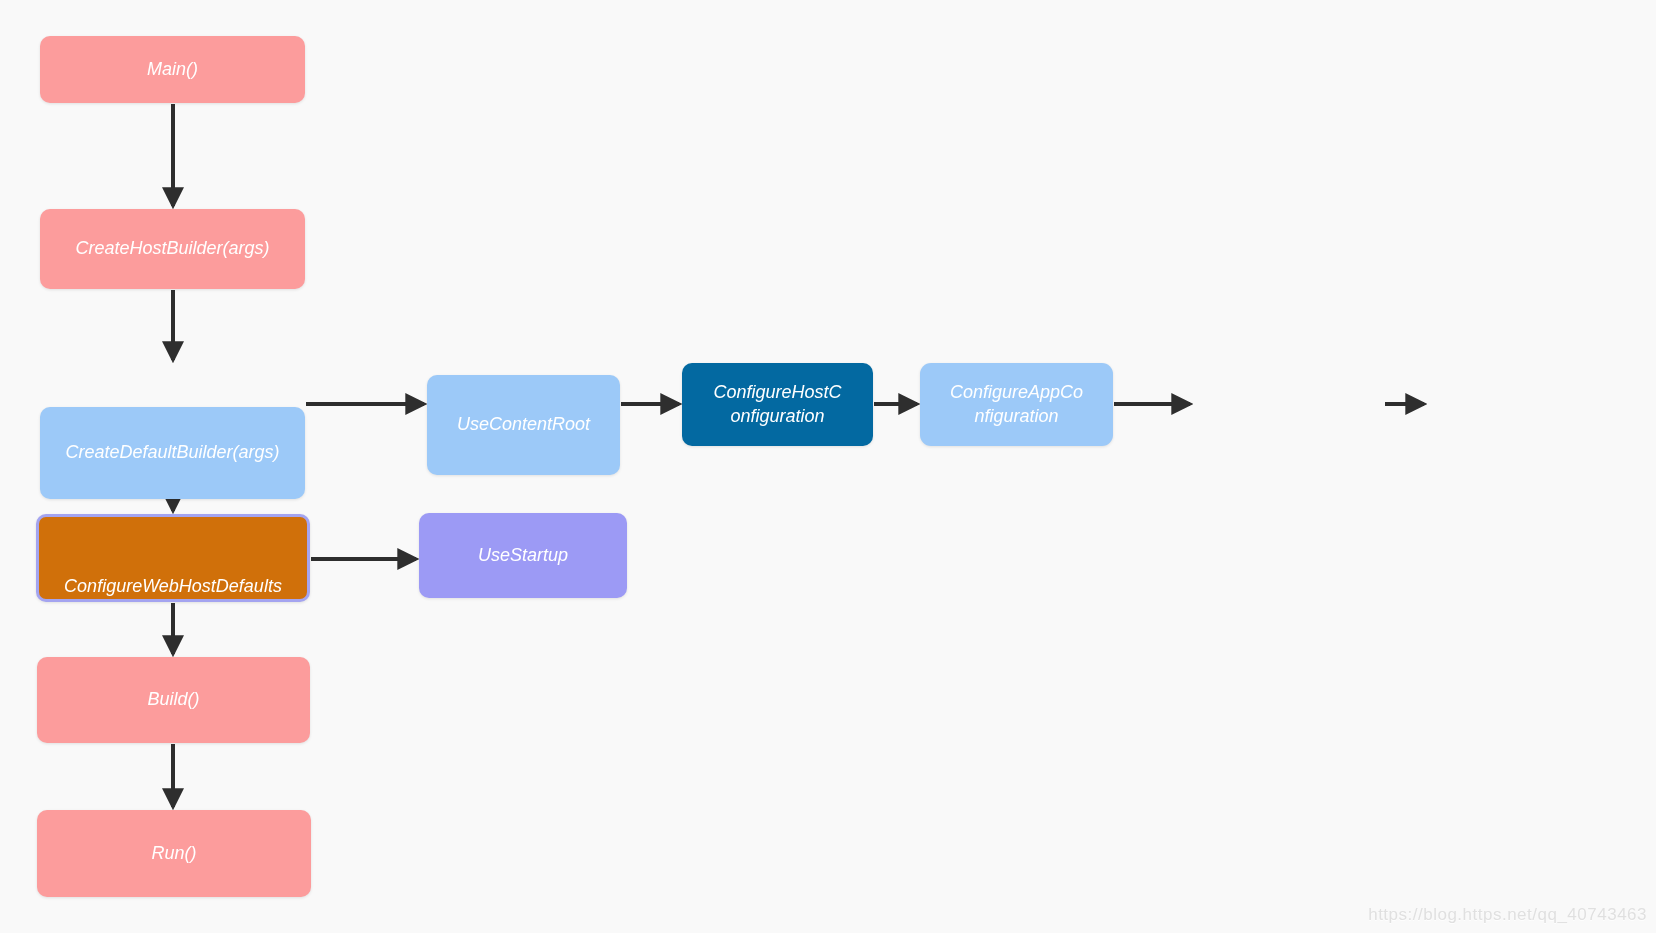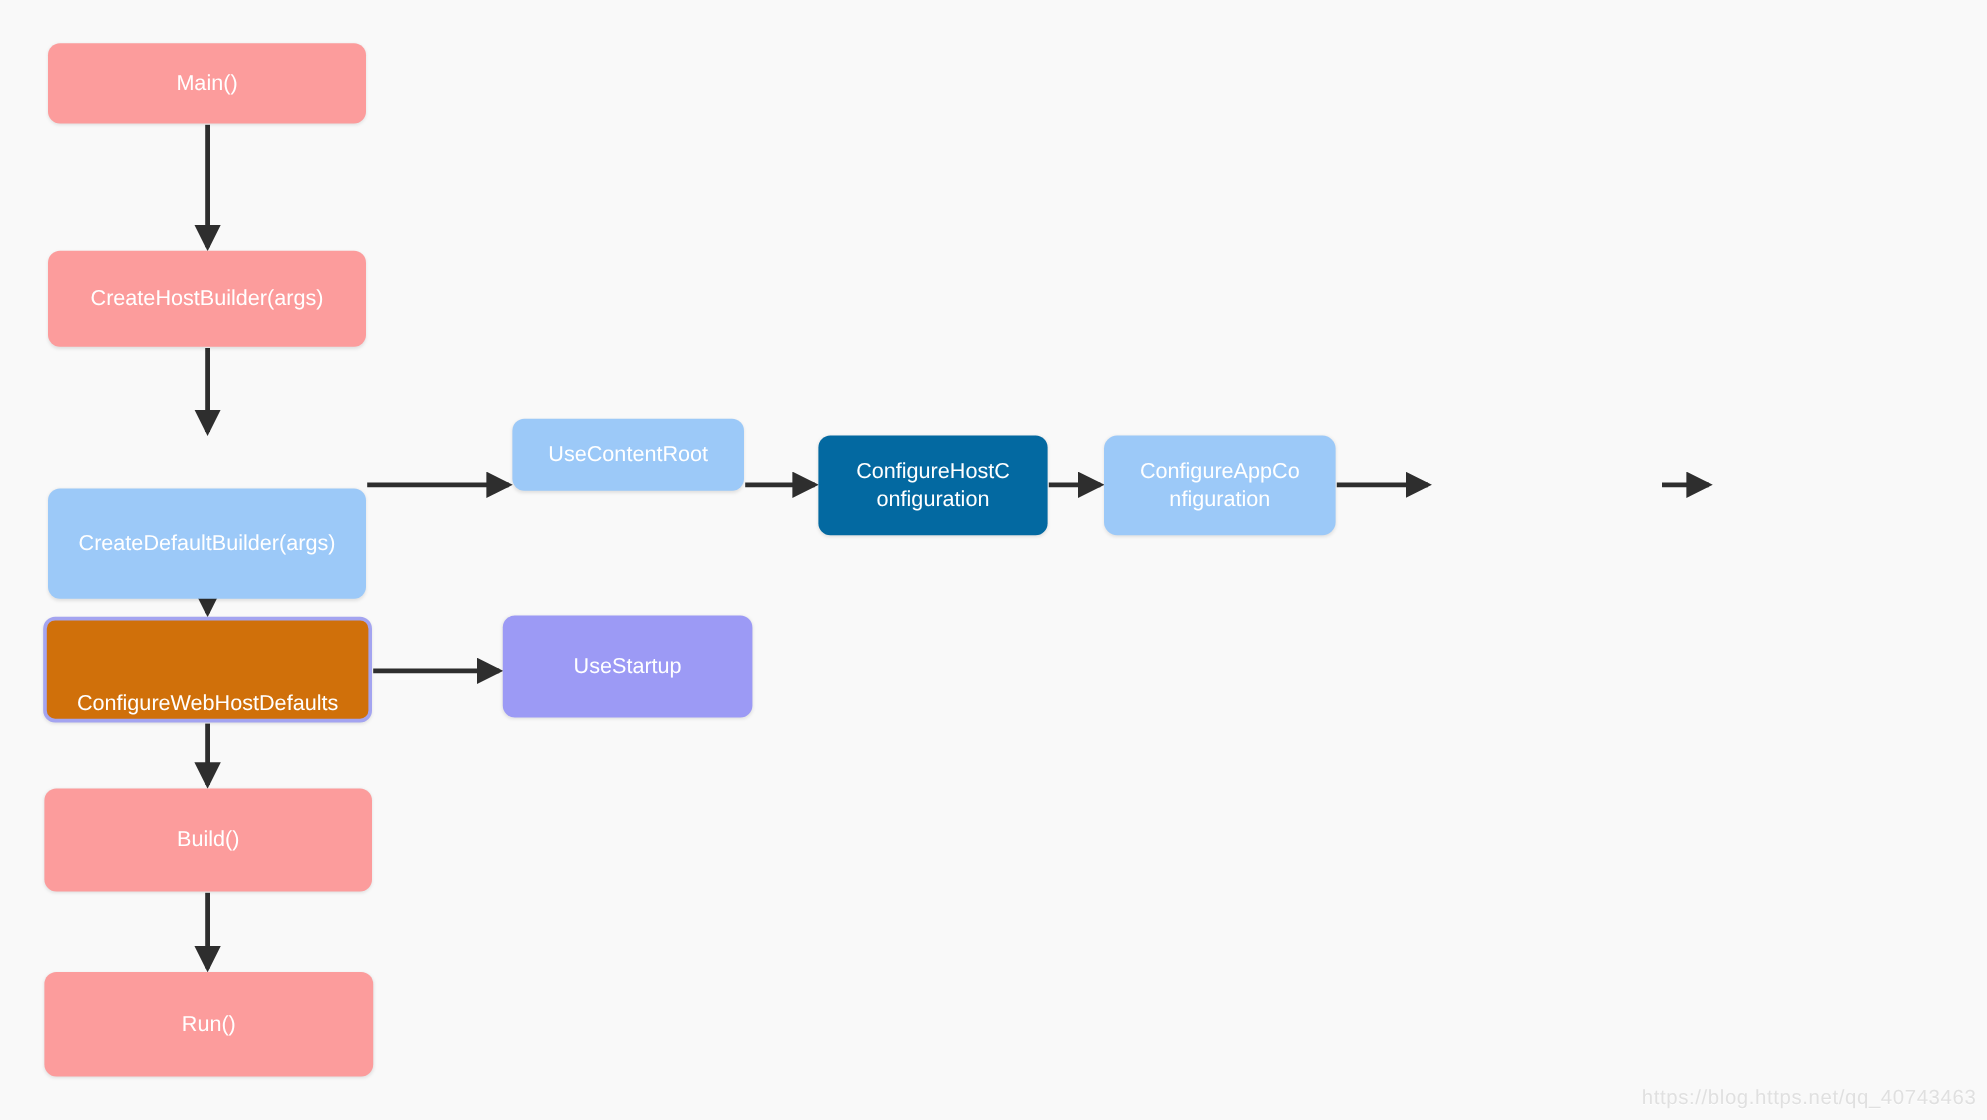--- a/index.html
+++ b/index.html
@@ -44,20 +44,21 @@
     box-shadow: 0 1px 3px rgba(0,0,0,0.10);
   }
   .node.narrow {
     padding: 0 28px;
   }
   .node span {
     display: block;
     width: 100%;
     overflow-wrap: break-word;
     word-break: break-word;
+    font-style: italic;
   }
   .watermark {
     position: absolute;
     right: 9px;
     bottom: 8px;
     font-size: 17px;
     letter-spacing: 0.5px;
     color: #e0e0e0;
     text-shadow: 0 1px 0 rgba(255,255,255,0.85);
     white-space: nowrap;
@@ -89,21 +90,21 @@
 
   <div class="node" style="left: 40px; top: 36px; width: 265px; height: 67px; background: rgb(252, 156, 156); color: rgb(255, 255, 255);">
     <span>Main()</span>
   </div>
   <div class="node" style="left: 40px; top: 209px; width: 265px; height: 80px; background: rgb(252, 156, 156); color: rgb(255, 255, 255); text-align: center;">
     <span>CreateHostBuilder(args)</span>
   </div>
   <div class="node" style="left: 40px; top: 363px; width: 265px; height: 92px; background: rgb(156, 201, 248); color: rgb(255, 255, 255); margin-top: 44px;">
     <span>CreateDefaultBuilder(args)</span>
   </div>
-  <div class="node narrow" style="left: 427px; top: 349px; width: 193px; height: 60px; background: rgb(156, 201, 248); color: rgb(255, 255, 255);">
+  <div class="node narrow" style="left: 427px; top: 375px; width: 193px; height: 100px; background: rgb(156, 201, 248); color: rgb(255, 255, 255);">
     <span>UseContentRoot</span>
   </div>
   <div class="node narrow" style="left: 682px; top: 363px; width: 191px; height: 83px; background: #0369a1; color: rgb(255, 255, 255);">
     <span>ConfigureHostConfiguration</span>
   </div>
   <div class="node narrow" style="left: 920px; top: 363px; width: 193px; height: 83px; background: rgb(156, 201, 248); color: rgb(255, 255, 255); border-radius: 11px;">
     <span>ConfigureAppConfiguration</span>
   </div>
   <div class="node" style="left: 36px; top: 514px; width: 274px; height: 88px; background: rgb(208, 112, 10); border: 3px solid rgb(164, 164, 240); color: rgb(255, 255, 255); align-items: flex-end;">
     <span>ConfigureWebHostDefaults</span>

